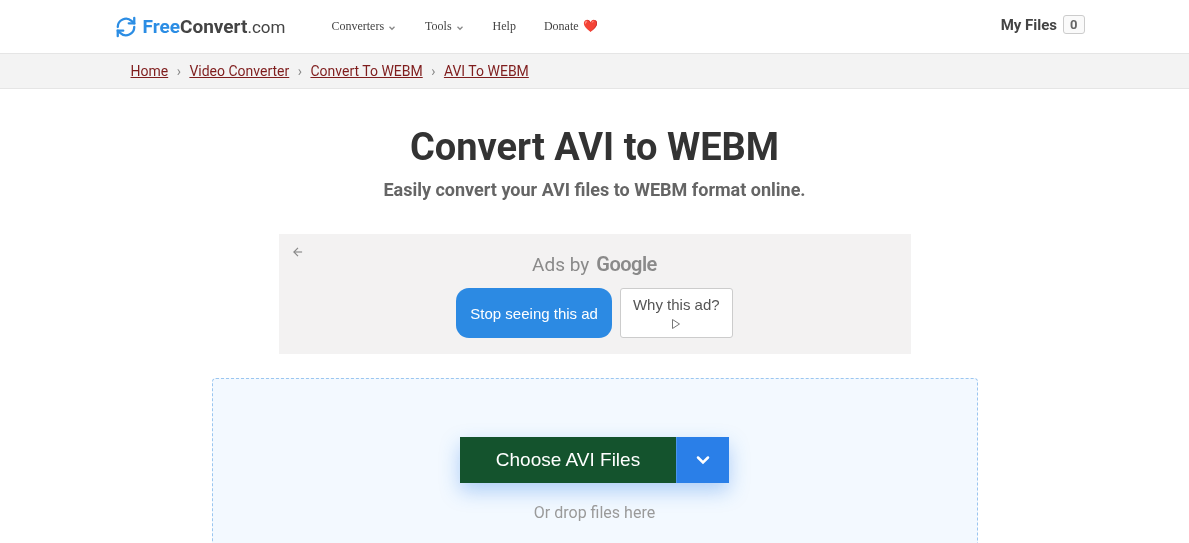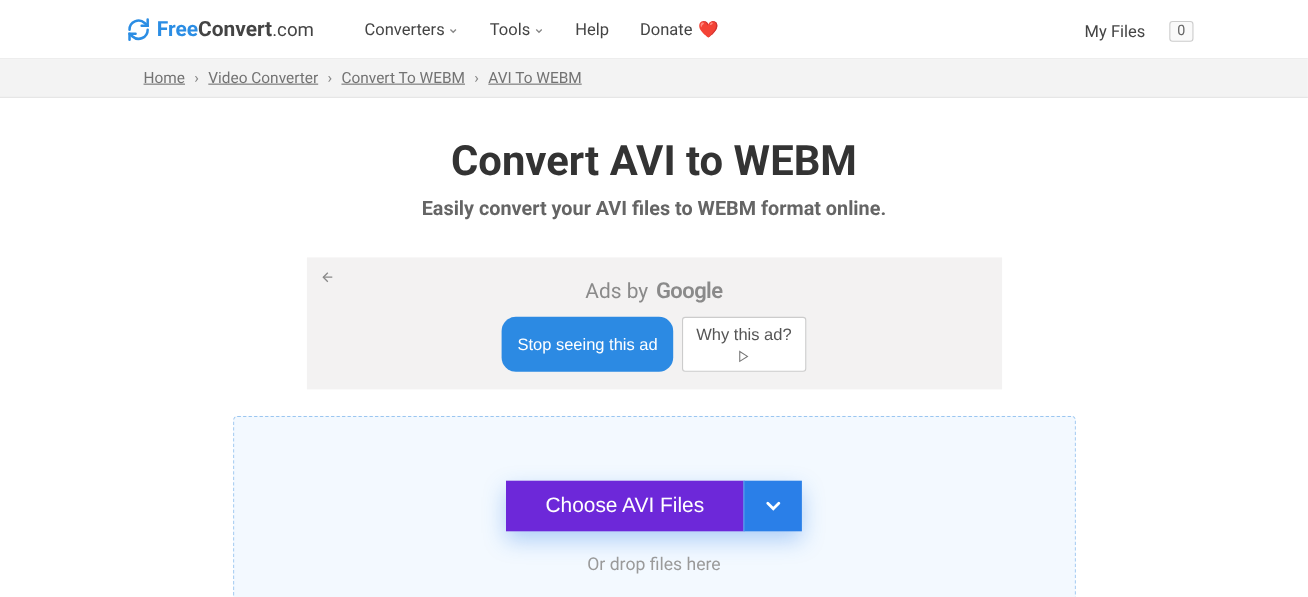--- a/index.html
+++ b/index.html
@@ -1,52 +1,52 @@
 <!DOCTYPE html>
 <html><head>
   <meta charset="utf-8">
   <style>
     * { margin: 0; padding: 0; box-sizing: border-box; }
     body { font-family: -apple-system, BlinkMacSystemFont, "Segoe UI", Roboto, Helvetica, Arial, sans-serif; background: #fff; color: #333; width: 1189px; }
     
     .header { height: 54px; border-bottom: 1px solid #e5e5e5; display: flex; align-items: center; padding: 0 16px; }
-    .header-inner { width: 100%; max-width: 980px; margin: 0 auto; display: flex; align-items: flex-end; justify-content: space-between; padding-left: 10px; }
+    .header-inner { width: 100%; max-width: 980px; margin: 0 auto; display: flex; align-items: flex-start; justify-content: space-between; padding-left: 10px; }
     .logo { display: flex; align-items: center; font-size: 19px; font-weight: 600; }
     .logo svg { margin-right: 6px; }
     .logo .free { color: #2b8de4; font-weight: 700; }
     .logo .convert { color: #444; font-weight: 700; }
     .logo .com { color: #444; font-weight: 400; font-size: 17px; }
     
     .nav { display: flex; align-items: center; gap: 28px; margin-left: 46px; }
-    .nav-item { font-size: 15px; color: #444; cursor: pointer; display: flex; align-items: center; gap: 3px; }
+    .nav-item { font-size: 12px; color: #444; cursor: pointer; display: flex; align-items: center; gap: 3px; font-family: Liberation Serif, serif; }
     .nav-item svg { margin-top: 2px; }
     .heart { color: #e63946; display: inline-block; margin-left: 2px;}
     
-    .myfiles { display: flex; align-items: center; gap: 22px; font-size: 15px; color: #444; cursor: pointer; }
+    .myfiles { display: flex; align-items: center; gap: 6px; font-size: 15px; color: #444; cursor: pointer; font-weight: bold; }
     .myfiles-badge { border: 1px solid #ccc; border-radius: 3px; padding: 1px 6px; font-size: 13px; color: #666; background: #fafafa; }
     
     .breadcrumb-bar { background: #f3f3f3; border-bottom: 1px solid #e5e5e5; padding: 9px 0; }
     .breadcrumb-inner { max-width: 980px; margin: 0 auto; padding-left: 26px; font-size: 14px; color: #333; }
-    .breadcrumb-inner a { color: #737373; text-decoration: underline; cursor: pointer; }
+    .breadcrumb-inner a { color: #7f1d1d; text-decoration: underline; cursor: pointer; }
     .breadcrumb-sep { margin: 0 5px; color: #888; }
     
     .main { text-align: center; padding: 36px 0 20px; }
     .title { font-size: 38px; font-weight: 700; color: #333; margin-bottom: 10px; }
     .subtitle { font-size: 18px; color: #656565; font-weight: 700; }
     
     .ad-box { width: 632px; margin: 34px auto 0; background: #f3f2f2; padding: 18px 12px 16px; position: relative; }
     .ad-back { position: absolute; left: 12px; top: 10px; color: #888; cursor: pointer; }
     .ad-title { font-size: 19px; color: #8a8a8a; display: flex; align-items: center; justify-content: center; gap: 7px; margin-bottom: 12px; }
     .ad-buttons { display: flex; justify-content: center; gap: 8px; }
     .ad-btn-primary { background: #2c8ae3; color: #fff; border: none; padding: 7px 14px; font-size: 15px; border-radius: 13px; cursor: pointer; }
     .ad-btn-secondary { background: #fff; color: #555; border: 1px solid #ccc; padding: 7px 12px; font-size: 15px; border-radius: 3px; cursor: pointer; display: flex; align-items: center; gap: 5px; flex-direction: column; }
     
     .dropzone { width: 766px; margin: 24px auto 0; border: 1px dashed #9bc6f0; background: #f3f9ff; border-radius: 4px; padding: 58px 0 70px; text-align: center; }
     .choose-row { display: inline-flex; box-shadow: 0 8px 20px rgba(42,127,232,0.35); }
-    .choose-btn { background: #6d28d9; color: #fff; border: none; font-size: 19px; padding: 12px 36px; cursor: pointer; font-weight: 500; }
+    .choose-btn { background: #14532d; color: #fff; border: none; font-size: 19px; padding: 12px 36px; cursor: pointer; font-weight: 500; }
     .choose-dd { background: #2a7fe8; color: #fff; border: none; border-left: 1px solid #4a95eb; padding: 12px 16px; cursor: pointer; display: flex; align-items: center; }
     .drop-text { margin-top: 20px; font-size: 16px; color: #9a9a9a; }
     
     .google-logo { font-weight: 500; font-size: 20px; letter-spacing: -0.5px; }
     .google-gray { color: #8a8a8a; font-weight: 600;}
   </style>
 </head>
 <body>
 
 <header class="header">

